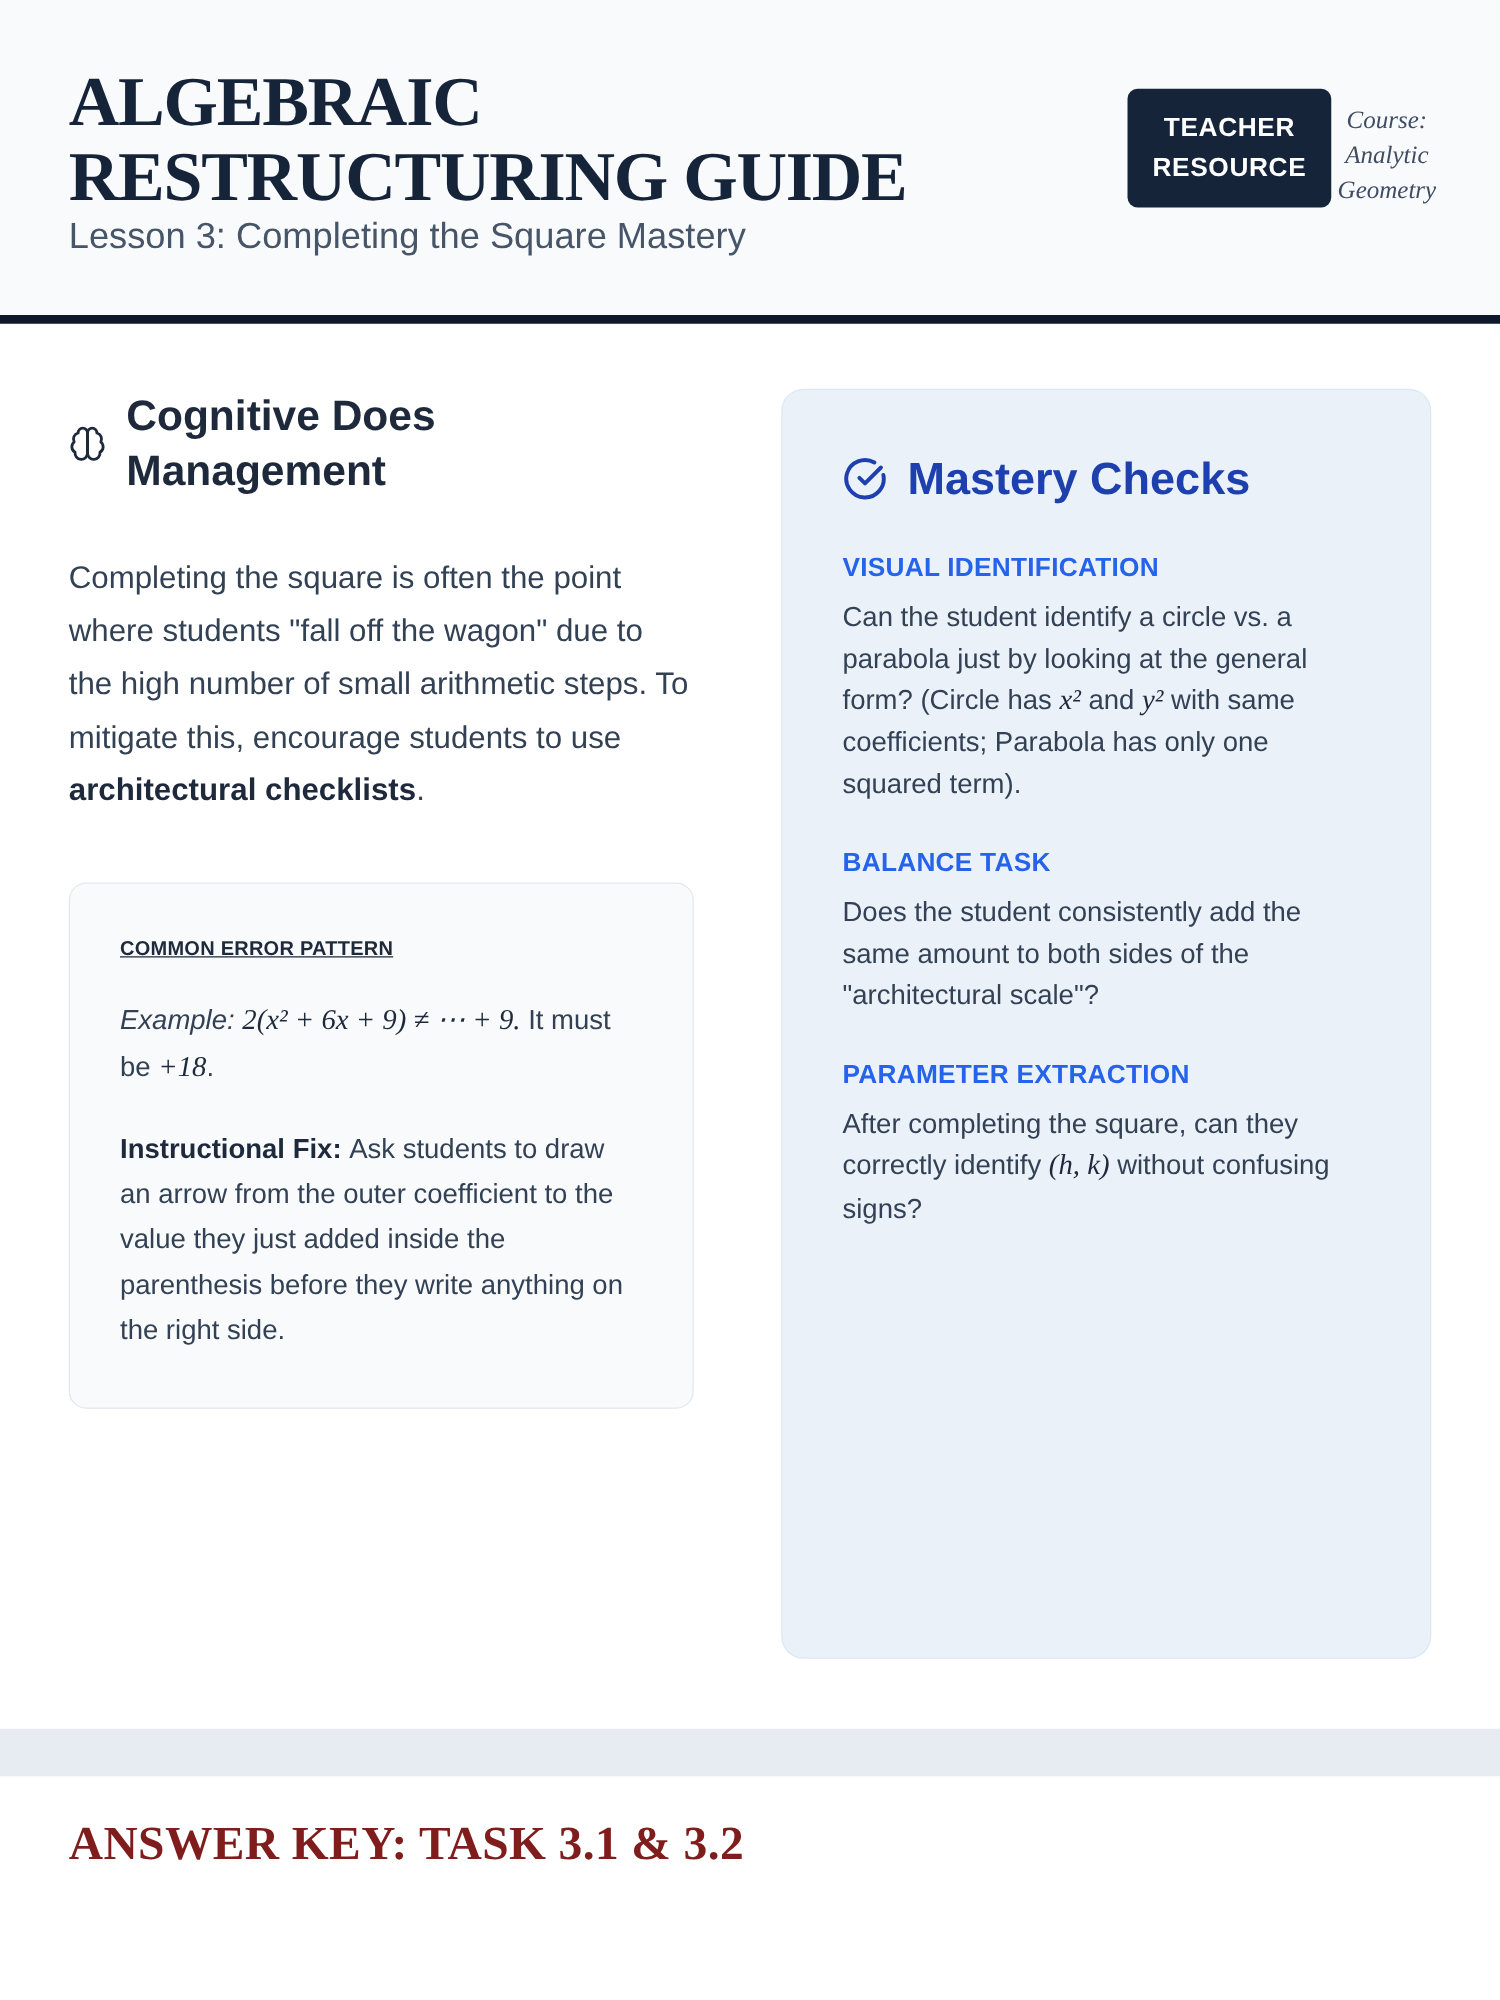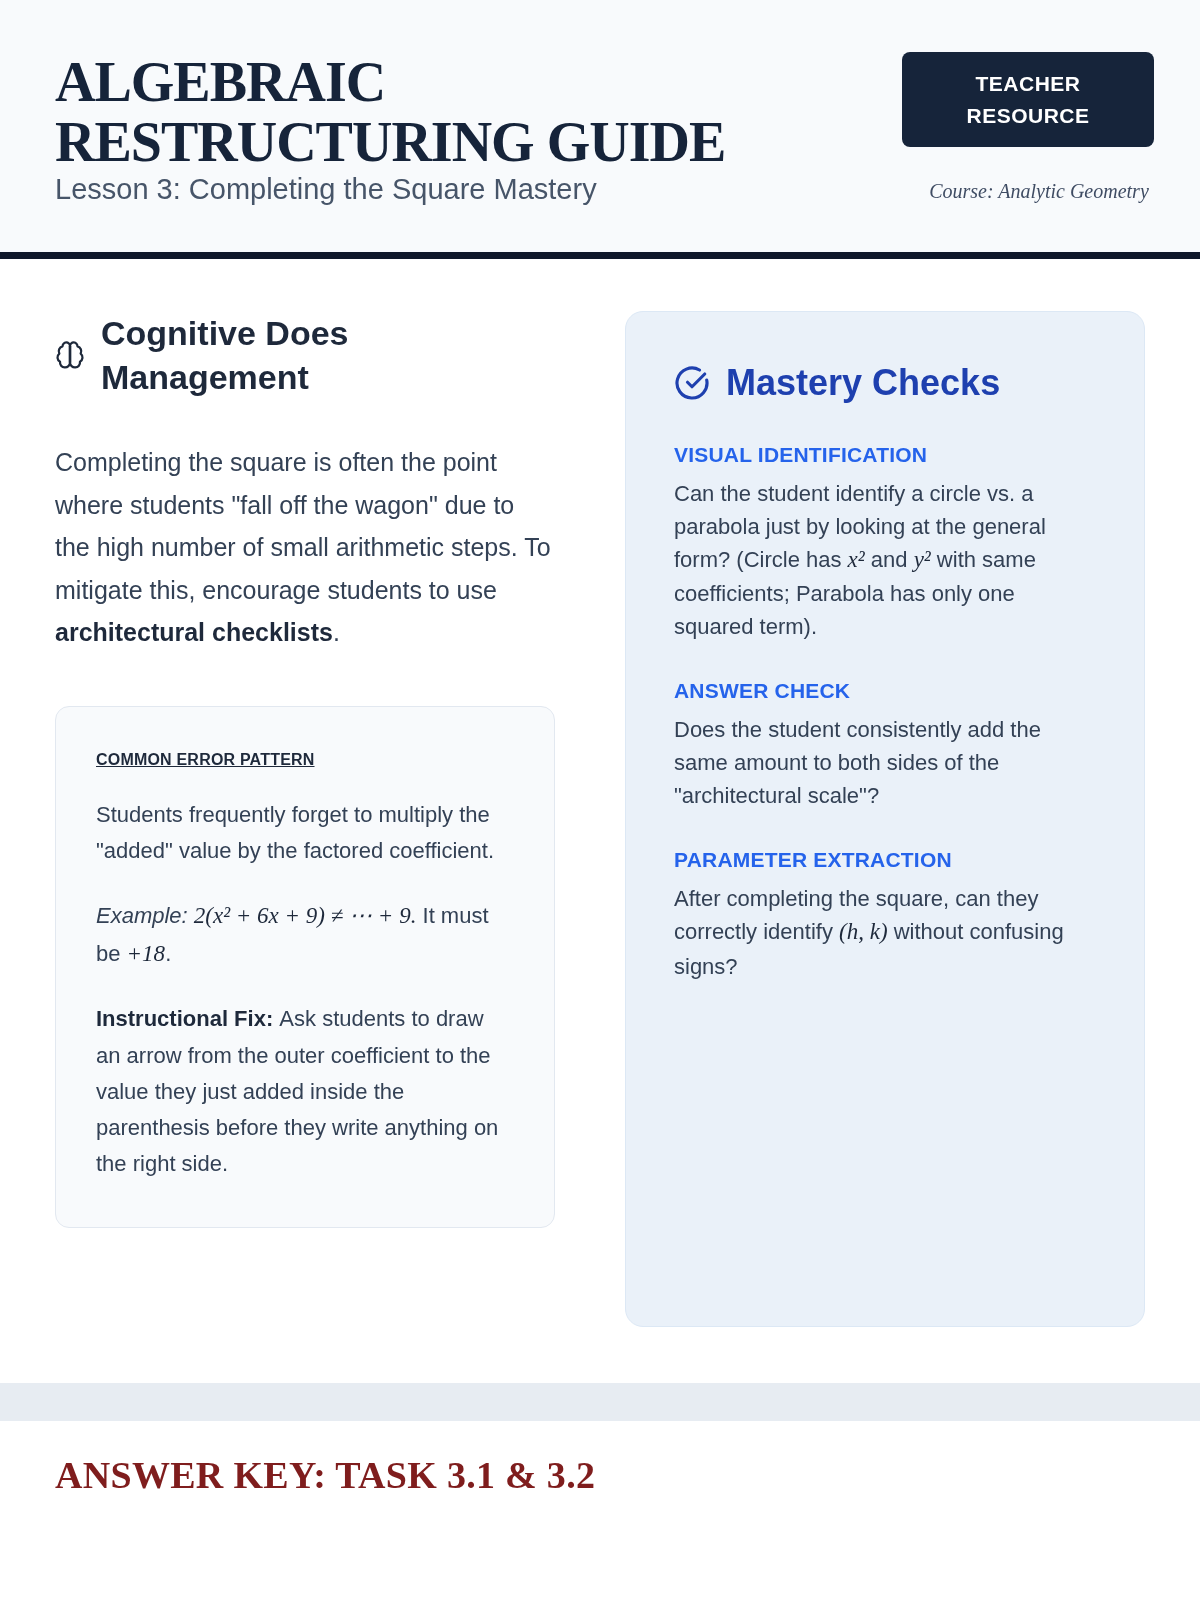--- a/index.html
+++ b/index.html
@@ -26,21 +26,21 @@
     font-weight: 700;
     font-size: 56px;
     line-height: 1.08;
     letter-spacing: -1px;
     color: #16243a;
   }
   .lesson {
     font-size: 29px;
     color: #475569;
   }
-  .header-right { width: 252px; display: flex; flex-direction: column; align-items: flex-end; flex: none; }
+  .header-right { width: 252px; display: flex; flex-direction: row; align-items: flex-end; flex: none; }
   .badge {
     width: 252px;
     background: #16243a;
     color: #ffffff;
     font-weight: 700;
     font-size: 21px;
     letter-spacing: 0.5px;
     text-align: center;
     line-height: 1.5;
     padding: 16px 20px;
@@ -182,21 +182,20 @@
             <path d="M12 5v13"></path>
           </svg>
         </span>
         <h2 class="h2">Cognitive Does Management</h2>
       </div>
 
       <p class="intro"><span>Completing the square is often the point where students "fall off the wagon" due to the high number of small arithmetic steps. To mitigate this, encourage students to use </span><strong class="strong">architectural checklists</strong><span>.</span></p>
 
       <div class="error-card">
         <div class="card-title">COMMON ERROR PATTERN</div>
-        <p class="card-p">Students frequently forget to multiply the "added" value by the factored coefficient.</p>
         <p class="card-p"><em class="ex-label">Example: </em><span class="math">2(x² + 6x + 9) ≠ ⋯ + 9.</span><span> It must be </span><span class="math">+18</span><span>.</span></p>
         <p class="card-p"><strong class="strong">Instructional Fix: </strong><span>Ask students to draw an arrow from the outer coefficient to the value they just added inside the parenthesis before they write anything on the right side.</span></p>
       </div>
     </section>
 
     <aside class="right-card">
       <div class="section-head mastery-head">
         <span class="icon">
           <svg width="36" height="36" viewBox="0 0 24 24" fill="none" stroke="#1e40af" stroke-width="2.1" stroke-linecap="round" stroke-linejoin="round">
             <path d="M21.8 10A10 10 0 1 1 17 3.34"></path>
@@ -205,21 +204,21 @@
         </span>
         <h2 class="h2 blue">Mastery Checks</h2>
       </div>
 
       <div class="check">
         <div class="check-label">VISUAL IDENTIFICATION</div>
         <p class="check-text"><span>Can the student identify a circle vs. a parabola just by looking at the general form? (Circle has </span><span class="math">x²</span><span> and </span><span class="math">y²</span><span> with same coefficients; Parabola has only one squared term).</span></p>
       </div>
 
       <div class="check">
-        <div class="check-label">ANSWER CHECK</div>
+        <div class="check-label">BALANCE TASK</div>
         <p class="check-text">Does the student consistently add the same amount to both sides of the "architectural scale"?</p>
       </div>
 
       <div class="check">
         <div class="check-label">PARAMETER EXTRACTION</div>
         <p class="check-text"><span>After completing the square, can they correctly identify </span><span class="math">(h, k)</span><span> without confusing signs?</span></p>
       </div>
     </aside>
 
   </main>

